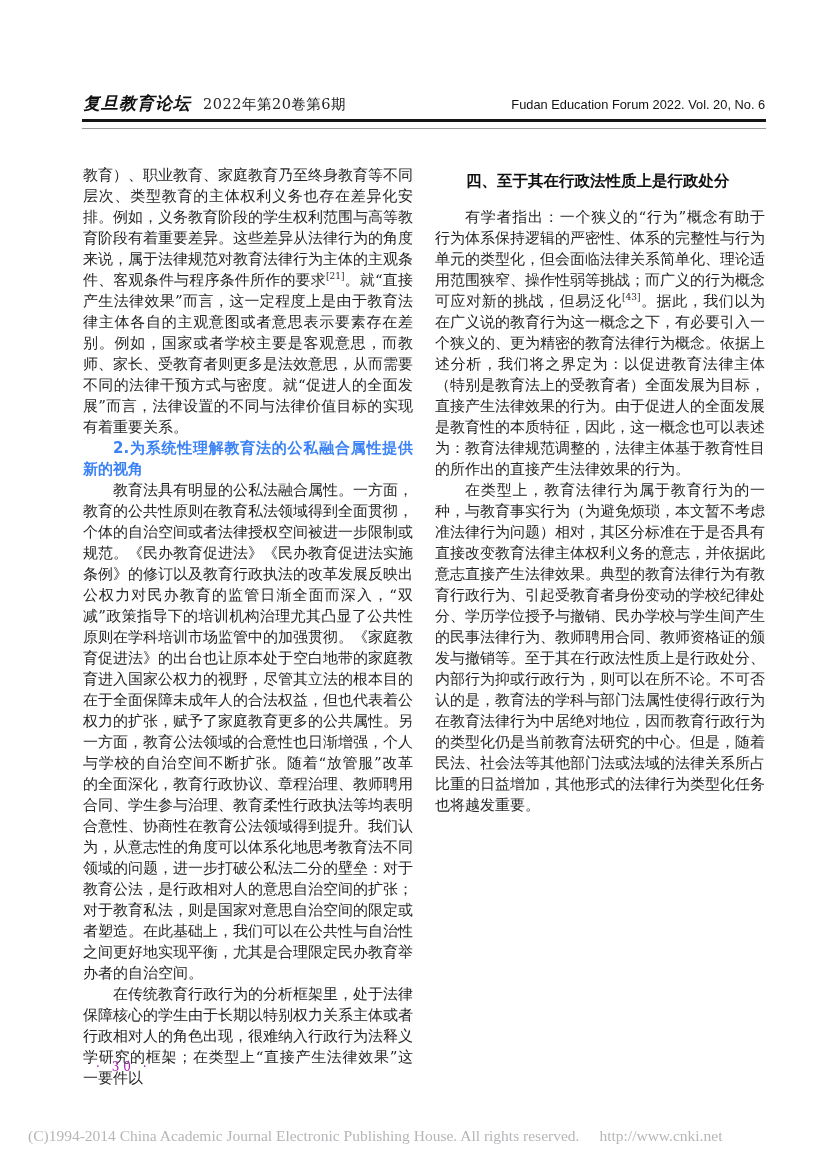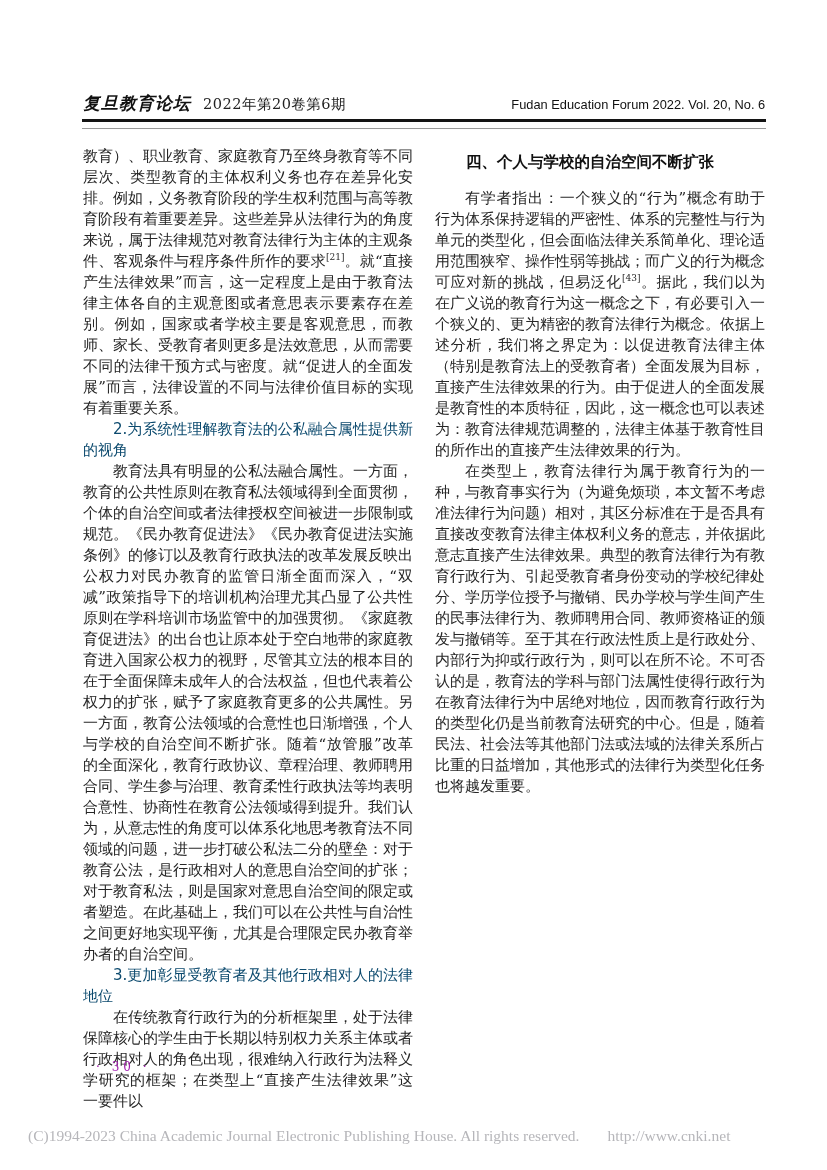--- a/index.html
+++ b/index.html
@@ -35,77 +35,77 @@
   
   .columns{
     position:absolute;left:83px;top:146px;width:682px;
     display:flex;gap:22px;
   }
   .col{
     width:330px;
     font-size:15px;line-height:21px;
     text-align:justify;
     letter-spacing:0;
+    margin-top:19px;
   }
   .col p{margin:0;}
   .para{font-family:"DejaVu Serif","Liberation Serif",serif;color:#262626;}
   .ind{text-indent:2em;}
   .subhead{
     font-family:"DejaVu Sans","Liberation Sans",sans-serif;
-    font-weight:400;color:#0c4a6e;
+    font-weight:700;color:#3b82f6;
   }
   .section-head{
     font-family:"DejaVu Sans","Liberation Sans",sans-serif;
     font-weight:700;color:#111;
     font-size:15.5px;line-height:22px;
     margin:5px 0 15px 0 !important;
   }
   sup.ref{
     font-size:9px;line-height:0;vertical-align:super;letter-spacing:0;
   }
   
   .page-number{
     position:absolute;left:96px;top:1060px;
     font-size:12px;color:#a21caf;letter-spacing:4px;
   }
   .footer{
     position:absolute;left:28px;top:1127px;width:780px;
     font-family:"Liberation Serif","DejaVu Serif",serif;
     font-size:15.5px;color:#b6b6ba;white-space:nowrap;
   }
-  .footer .url{margin-left:28px;}
+  .footer .url{margin-left:20px;}
 </style>
 </head>
 <body>
 
 <div class="page">
 
   <div class="header">
     <div>
       <span class="journal-cn">复旦教育论坛</span><span class="issue-cn">2022年第20卷第6期</span>
     </div>
     <div class="journal-en">Fudan Education Forum 2022. Vol. 20, No. 6</div>
   </div>
   <div class="rule-thick"></div>
   <div class="rule-thin"></div>
 
   <div class="columns">
     <div class="col">
         <p class="para">教育）、职业教育、家庭教育乃至终身教育等不同层次、类型教育的主体权利义务也存在差异化安排。例如，义务教育阶段的学生权利范围与高等教育阶段有着重要差异。这些差异从法律行为的角度来说，属于法律规范对教育法律行为主体的主观条件、客观条件与程序条件所作的要求<sup class="ref">[21]</sup>。就“直接产生法律效果”而言，这一定程度上是由于教育法律主体各自的主观意图或者意思表示要素存在差别。例如，国家或者学校主要是客观意思，而教师、家长、受教育者则更多是法效意思，从而需要不同的法律干预方式与密度。就“促进人的全面发展”而言，法律设置的不同与法律价值目标的实现有着重要关系。</p>
         <p class="subhead ind">2.为系统性理解教育法的公私融合属性提供新的视角</p>
         <p class="para ind">教育法具有明显的公私法融合属性。一方面，教育的公共性原则在教育私法领域得到全面贯彻，个体的自治空间或者法律授权空间被进一步限制或规范。《民办教育促进法》《民办教育促进法实施条例》的修订以及教育行政执法的改革发展反映出公权力对民办教育的监管日渐全面而深入，“双减”政策指导下的培训机构治理尤其凸显了公共性原则在学科培训市场监管中的加强贯彻。《家庭教育促进法》的出台也让原本处于空白地带的家庭教育进入国家公权力的视野，尽管其立法的根本目的在于全面保障未成年人的合法权益，但也代表着公权力的扩张，赋予了家庭教育更多的公共属性。另一方面，教育公法领域的合意性也日渐增强，个人与学校的自治空间不断扩张。随着“放管服”改革的全面深化，教育行政协议、章程治理、教师聘用合同、学生参与治理、教育柔性行政执法等均表明合意性、协商性在教育公法领域得到提升。我们认为，从意志性的角度可以体系化地思考教育法不同领域的问题，进一步打破公私法二分的壁垒：对于教育公法，是行政相对人的意思自治空间的扩张；对于教育私法，则是国家对意思自治空间的限定或者塑造。在此基础上，我们可以在公共性与自治性之间更好地实现平衡，尤其是合理限定民办教育举办者的自治空间。</p>
-        <p class="subhead ind">3.更加彰显受教育者及其他行政相对人的法律地位</p>
         <p class="para ind">在传统教育行政行为的分析框架里，处于法律保障核心的学生由于长期以特别权力关系主体或者行政相对人的角色出现，很难纳入行政行为法释义学研究的框架；在类型上“直接产生法律效果”这一要件以</p>
       </div>
     <div class="col">
-        <p class="section-head ind">四、个人与学校的自治空间不断扩张</p>
+        <p class="section-head ind">四、至于其在行政法性质上是行政处分</p>
         <p class="para ind">有学者指出：一个狭义的“行为”概念有助于行为体系保持逻辑的严密性、体系的完整性与行为单元的类型化，但会面临法律关系简单化、理论适用范围狭窄、操作性弱等挑战；而广义的行为概念可应对新的挑战，但易泛化<sup class="ref">[43]</sup>。据此，我们以为在广义说的教育行为这一概念之下，有必要引入一个狭义的、更为精密的教育法律行为概念。依据上述分析，我们将之界定为：以促进教育法律主体（特别是教育法上的受教育者）全面发展为目标，直接产生法律效果的行为。由于促进人的全面发展是教育性的本质特征，因此，这一概念也可以表述为：教育法律规范调整的，法律主体基于教育性目的所作出的直接产生法律效果的行为。</p>
         <p class="para ind">在类型上，教育法律行为属于教育行为的一种，与教育事实行为（为避免烦琐，本文暂不考虑准法律行为问题）相对，其区分标准在于是否具有直接改变教育法律主体权利义务的意志，并依据此意志直接产生法律效果。典型的教育法律行为有教育行政行为、引起受教育者身份变动的学校纪律处分、学历学位授予与撤销、民办学校与学生间产生的民事法律行为、教师聘用合同、教师资格证的颁发与撤销等。至于其在行政法性质上是行政处分、内部行为抑或行政行为，则可以在所不论。不可否认的是，教育法的学科与部门法属性使得行政行为在教育法律行为中居绝对地位，因而教育行政行为的类型化仍是当前教育法研究的中心。但是，随着民法、社会法等其他部门法或法域的法律关系所占比重的日益增加，其他形式的法律行为类型化任务也将越发重要。</p>
       </div>
   </div>
 
   <div class="page-number">· 30 ·</div>
 
   <div class="footer">
-    <span>(C)1994-2023 China Academic Journal Electronic Publishing House. All rights reserved.</span><span class="url">http://www.cnki.net</span>
+    <span>(C)1994-2014 China Academic Journal Electronic Publishing House. All rights reserved.</span><span class="url">http://www.cnki.net</span>
   </div>
 
 </div>
 
 </body></html>

